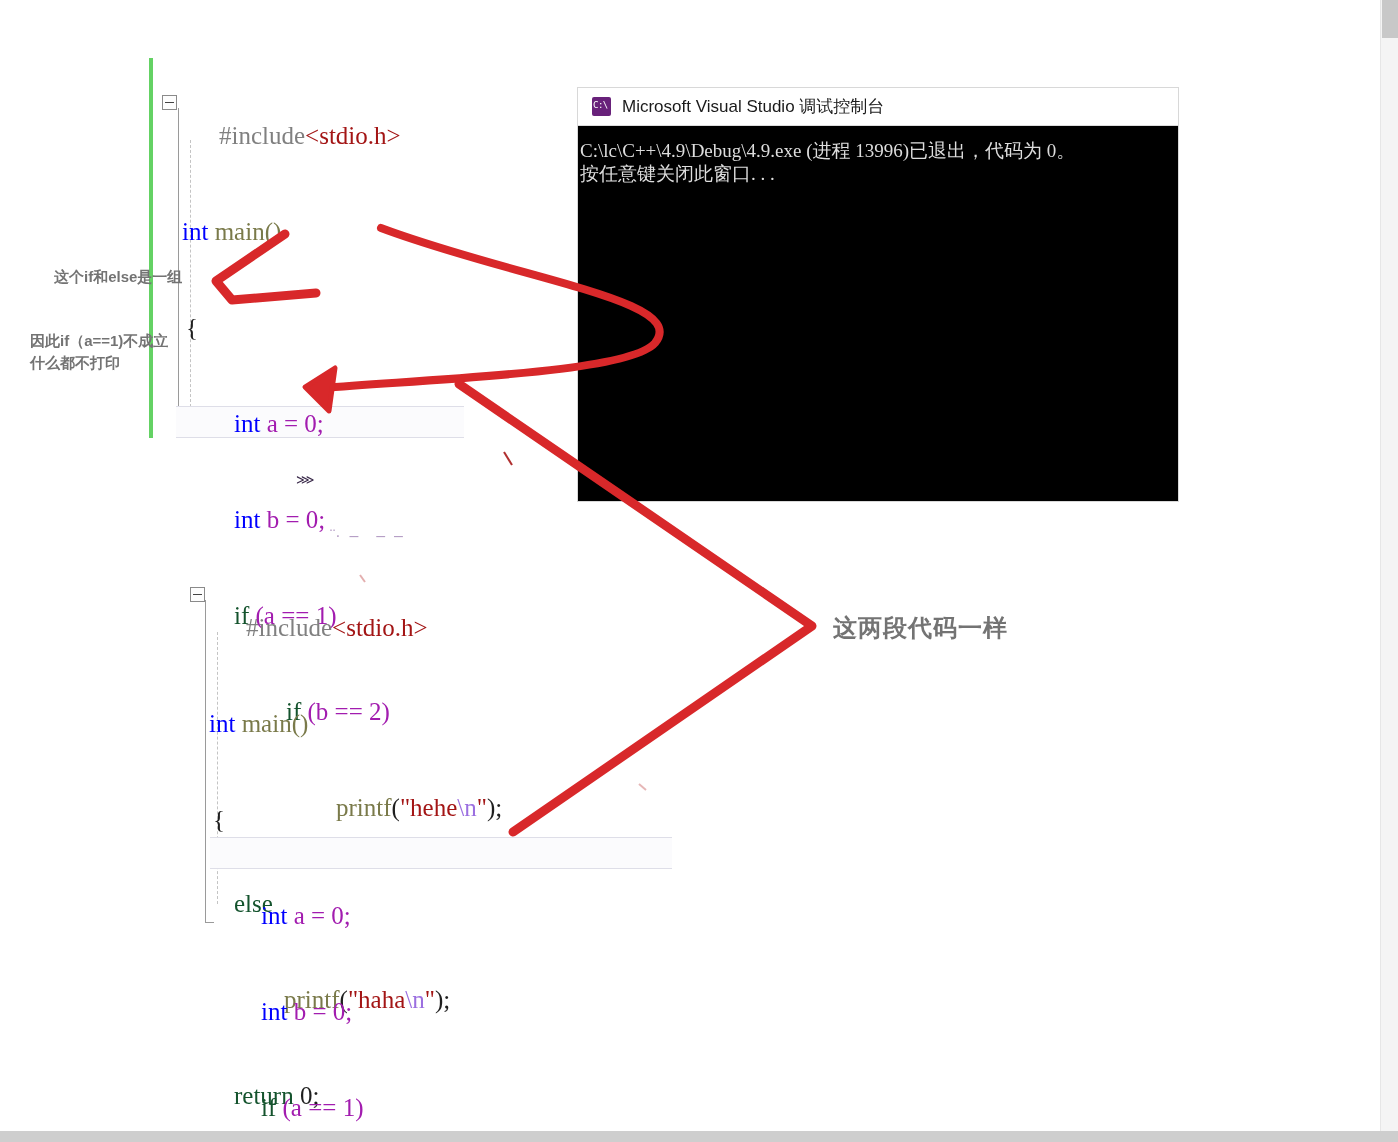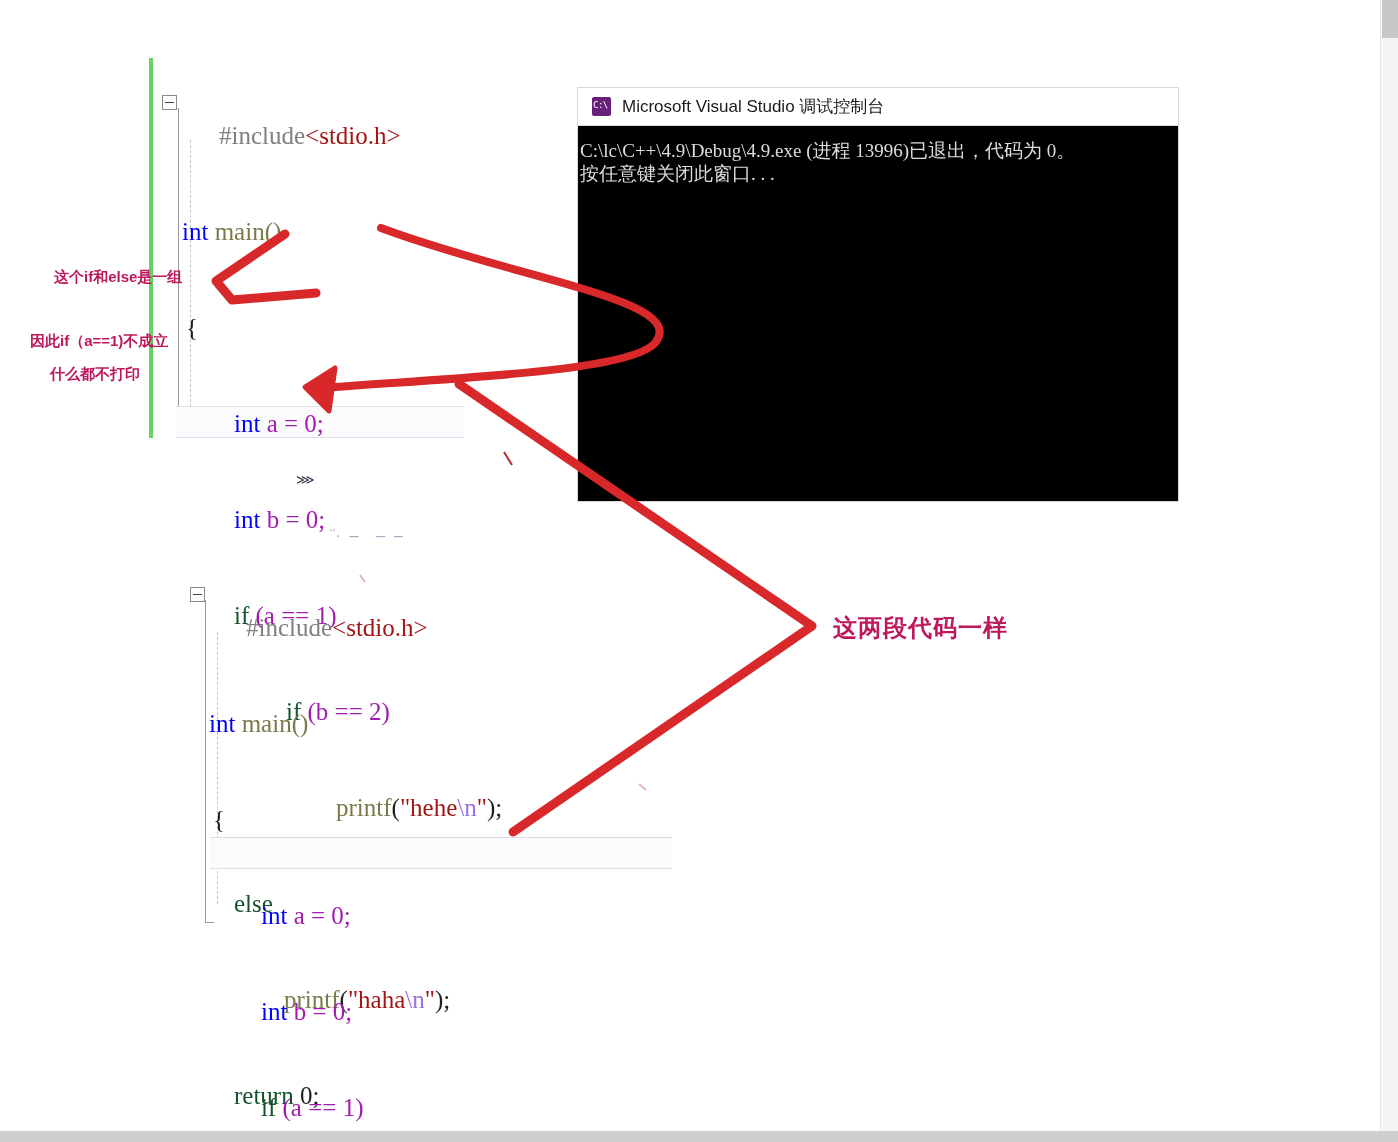--- a/index.html
+++ b/index.html
@@ -121,27 +121,27 @@
     font-size:19px;line-height:23px;
     padding:13px 0 0 2px;
     box-sizing:border-box;
     white-space:pre;
   }
 
   
   .anno{
     position:absolute;
     font-family:"Liberation Sans", sans-serif;
-    color:#be185d;
+    color:#737373;
     font-weight:bold;
     white-space:nowrap;
   }
   .anno-a{left:54px;top:268px;font-size:15px;}
   .anno-b{left:30px;top:332px;font-size:15px;}
-  .anno-c{left:30px;top:365px;font-size:15px;margin-left:20px;}
+  .anno-c{left:30px;top:354px;font-size:15px;}
   .anno-d{left:833px;top:612px;font-size:24px;letter-spacing:1px;}
 
   
   .overlay{position:absolute;left:0;top:0;width:1398px;height:1142px;pointer-events:none;}
 
   
   .artifact{position:absolute;color:#3a2a4a;font-family:"Liberation Sans",sans-serif;}
 </style>
 </head>
 <body>

